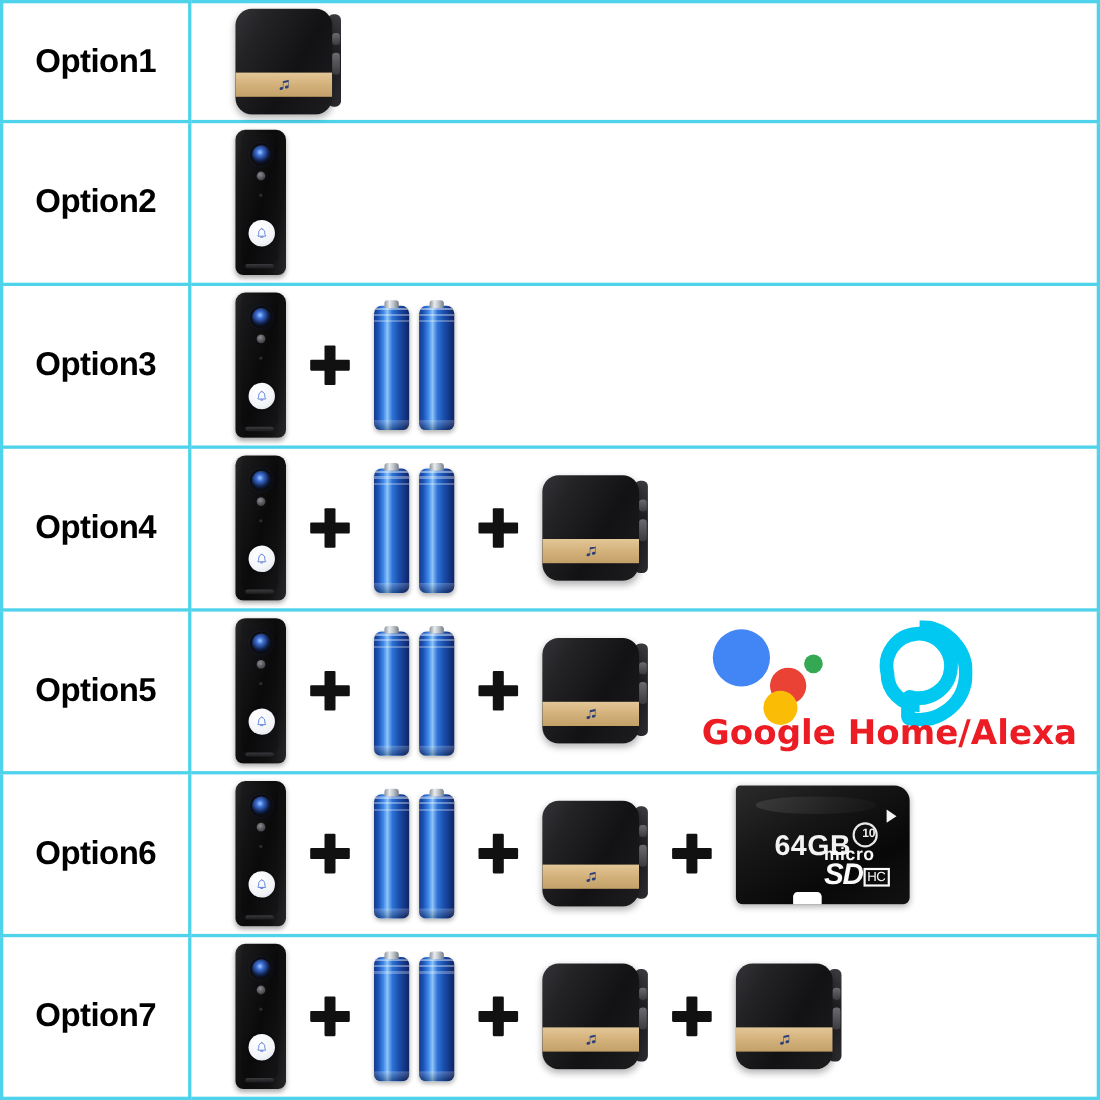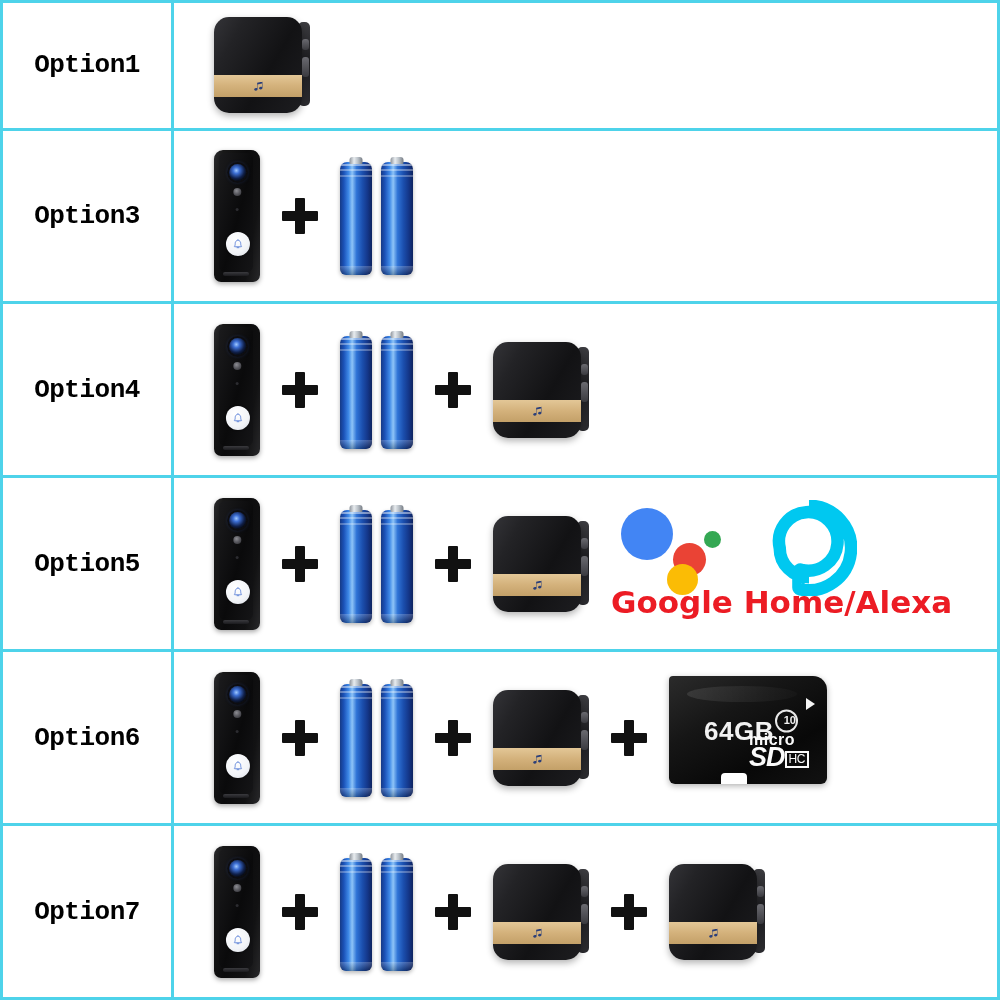--- a/index.html
+++ b/index.html
@@ -31,23 +31,23 @@
     border: 3px solid #4ed3ea;
     padding: 0;
     vertical-align: middle;
     background: #ffffff;
   }
   .cell-label {
     width: 168px;
     text-align: center;
   }
   .label-text {
-    font-family: Liberation Mono, monospace;
+    font-family: Liberation Sans, sans-serif;
     font-weight: 700;
-    font-size: 26px;
+    font-size: 30px;
     letter-spacing: -0.5px;
     color: #000000;
     white-space: nowrap;
   }
   .cell-items {
     padding-left: 40px !important;
   }
   .row-items {
     display: flex;
     align-items: center;
@@ -225,20 +225,21 @@
   }
   .chime .ch-btn1 { top: 22px; height: 11px; }
   .chime .ch-btn2 { top: 40px; height: 20px; }
 
   
   .voice {
     position: relative;
     flex: 0 0 auto;
     width: 262px;
     height: 128px;
+    margin-left: 27px;
   }
   .voice .logos {
     position: relative;
     height: 88px;
   }
   .ga-logo {
     position: absolute;
     left: 8px; top: 2px;
     width: 120px; height: 86px;
   }
@@ -375,20 +376,40 @@
                 <div class="ch-side"></div>
                 <div class="ch-body">
                   <div class="ch-band">
                     <svg viewBox="0 0 24 24">
                       <path d="M20 3.5 9.5 6v10.2c-.6-.4-1.4-.6-2.3-.5-1.8.2-3.2 1.5-3.2 2.9s1.4 2.3 3.2 2.1c1.7-.2 3-1.3 3.1-2.6V9.3l8.2-1.9v6.4c-.6-.4-1.4-.6-2.3-.5-1.8.2-3.2 1.5-3.2 2.9s1.4 2.3 3.2 2.1c1.7-.2 3-1.3 3.1-2.6V3.5z" fill="#2b3f7a"></path>
                     </svg>
                   </div>
                 </div>
                 <div class="ch-btn1"></div>
                 <div class="ch-btn2"></div>
+              </div>
+            </div>
+          </td>
+        </tr>
+        <tr>
+          <td class="cell-label"><span class="label-text">Option2</span></td>
+          <td class="cell-items">
+            <div class="row-items">
+              <div class="doorbell">
+                <div class="db-face"></div>
+                <div class="db-lens"></div>
+                <div class="db-pir"></div>
+                <div class="db-mic"></div>
+                <div class="db-btn">
+                  <svg viewBox="0 0 24 24">
+                    <path d="M12 3.2c.5 0 .9.4.9.9v.7c3 .5 4.6 2.9 4.6 6.1 0 3.3.7 4.6 1.5 5.5.4.4.1 1.1-.5 1.1H5.5c-.6 0-.9-.7-.5-1.1.8-.9 1.5-2.2 1.5-5.5 0-3.2 1.6-5.6 4.6-6.1v-.7c0-.5.4-.9.9-.9z" fill="none" stroke="#3f6bd1" stroke-width="1.5" stroke-linejoin="round"></path>
+                    <path d="M10.2 19.4h3.6" stroke="#3f6bd1" stroke-width="1.5" stroke-linecap="round" fill="none"></path>
+                  </svg>
+                </div>
+                <div class="db-grill"></div>
               </div>
             </div>
           </td>
         </tr>
         <tr>
           <td class="cell-label"><span class="label-text">Option3</span></td>
           <td class="cell-items">
             <div class="row-items">
               <div class="doorbell">
                 <div class="db-face"></div>

